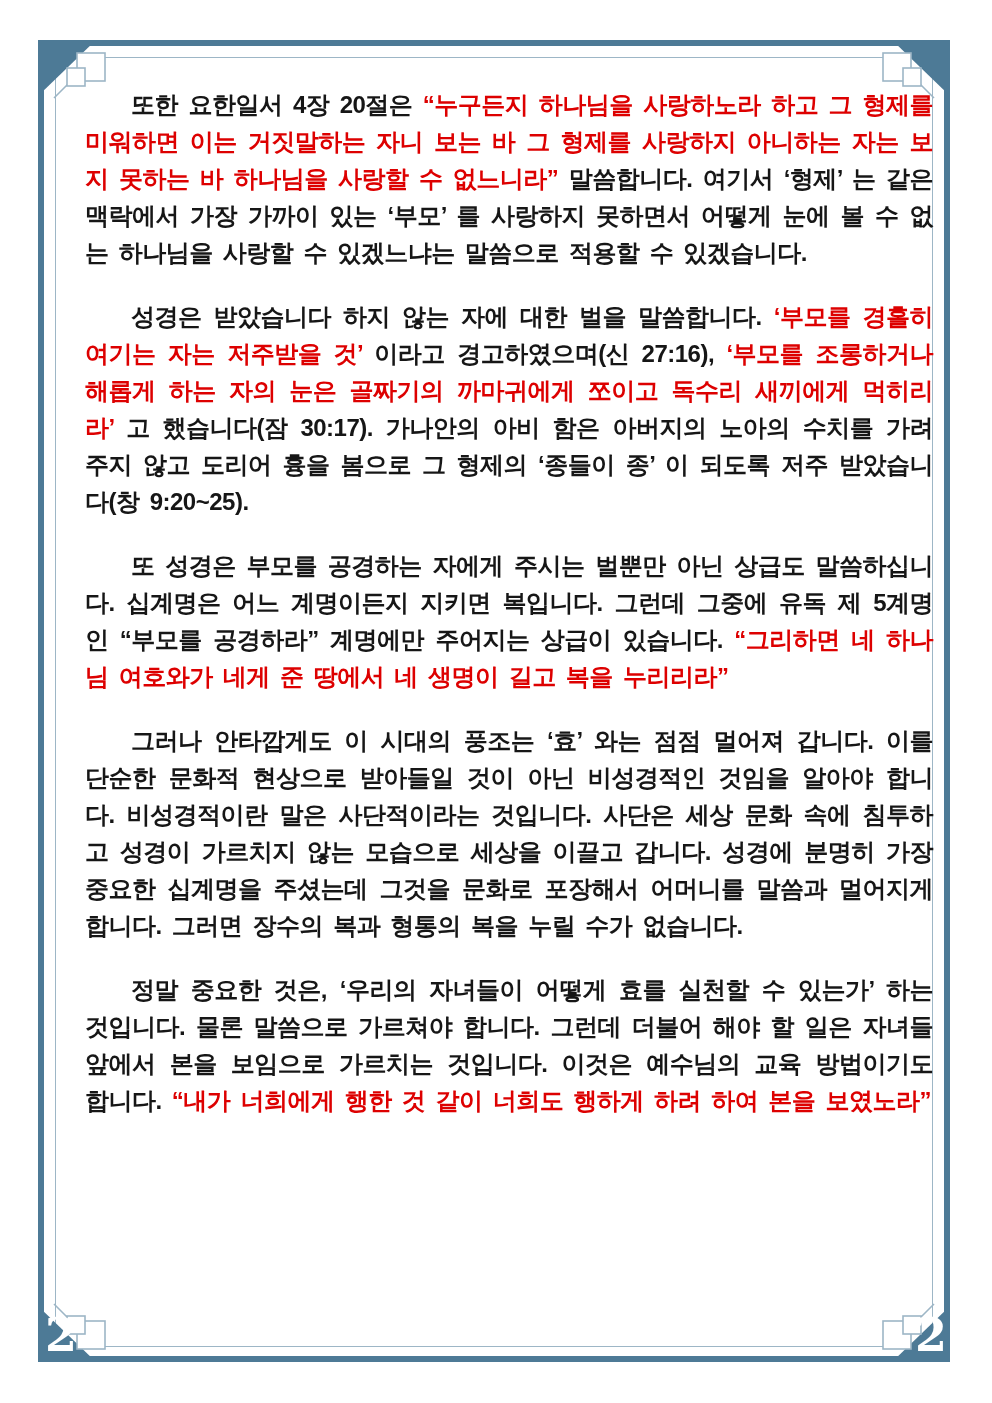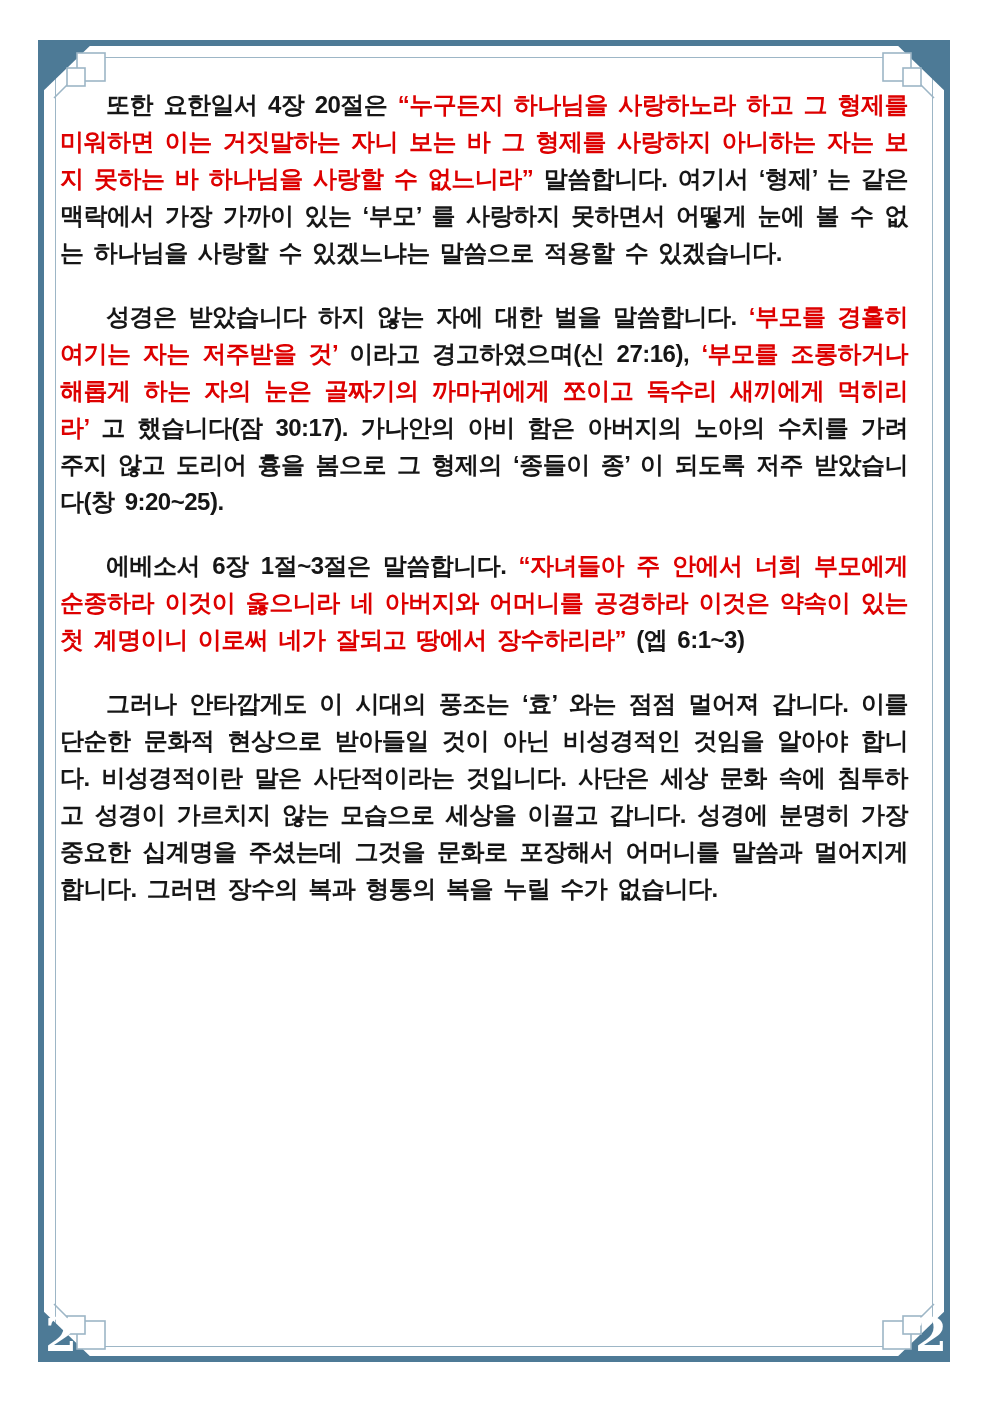--- a/index.html
+++ b/index.html
@@ -29,21 +29,21 @@
   .page-num{
     position:absolute;width:46px;text-align:center;
     color:#ffffff;font-family:"DejaVu Serif","Liberation Serif",serif;
     font-weight:bold;font-size:46px;line-height:46px;
     z-index:5;user-select:none;
   }
   .page-num.left{left:38px;top:1312px;}
   .page-num.right{left:908px;top:1312px;}
   
   .doc-body{
-    position:absolute;left:60px;top:86px;width:848px;
+    position:absolute;left:85px;top:86px;width:848px;
     font-size:24px;font-weight:bold;line-height:37px;
     text-align:justify;color:#161616;
     word-spacing:4px;letter-spacing:-0.5px;
   }
   .doc-body p{margin:0 0 27px 0;text-indent:46px;}
   .doc-body p:last-child{margin-bottom:0;}
   .seg-red{color:#dd0000;}
   .seg-black{color:#161616;}
 </style>
 </head>
@@ -76,15 +76,16 @@
   <rect x="39" y="13" width="28" height="28" fill="#ffffff" stroke="#9db6c6" stroke-width="1.6"></rect>
   <rect x="29" y="28" width="18" height="18" fill="#ffffff" stroke="#9db6c6" stroke-width="1.6"></rect>
 </svg>
 
 <div class="page-num left">2</div>
 <div class="page-num right">2</div>
 
 <div class="doc-body">
     <p><span class="seg-black">또한 요한일서 4장 20절은 </span><span class="seg-red">“누구든지 하나님을 사랑하노라 하고 그 형제를 미워하면 이는 거짓말하는 자니 보는 바 그 형제를 사랑하지 아니하는 자는 보지 못하는 바 하나님을 사랑할 수 없느니라”</span><span class="seg-black"> 말씀합니다. 여기서 ‘형제’ 는 같은 맥락에서 가장 가까이 있는 ‘부모’ 를 사랑하지 못하면서 어떻게 눈에 볼 수 없는 하나님을 사랑할 수 있겠느냐는 말씀으로 적용할 수 있겠습니다.</span></p>
     <p><span class="seg-black">성경은 받았습니다 하지 않는 자에 대한 벌을 말씀합니다. </span><span class="seg-red">‘부모를 경홀히 여기는 자는 저주받을 것’</span><span class="seg-black"> 이라고 경고하였으며(신 27:16), </span><span class="seg-red">‘부모를 조롱하거나 해롭게 하는 자의 눈은 골짜기의 까마귀에게 쪼이고 독수리 새끼에게 먹히리라’</span><span class="seg-black"> 고 했습니다(잠 30:17). 가나안의 아비 함은 아버지의 노아의 수치를 가려 주지 않고 도리어 흉을 봄으로 그 형제의 ‘종들이 종’ 이 되도록 저주 받았습니다(창 9:20~25).</span></p>
-    <p><span class="seg-black">에베소서 6장 1절~3절은 말씀합니다. </span><span class="seg-red">“자녀들아 주 안에서 너희 부모에게 순종하라 이것이 옳으니라 네 아버지와 어머니를 공경하라 이것은 약속이 있는 첫 계명이니 이로써 네가 잘되고 땅에서 장수하리라”</span><span class="seg-black"> (엡 6:1~3)</span></p>
+    <p><span class="seg-black">또 성경은 부모를 공경하는 자에게 주시는 벌뿐만 아닌 상급도 말씀하십니다. 십계명은 어느 계명이든지 지키면 복입니다. 그런데 그중에 유독 제 5계명인 “부모를 공경하라” 계명에만 주어지는 상급이 있습니다. </span><span class="seg-red">“그리하면 네 하나님 여호와가 네게 준 땅에서 네 생명이 길고 복을 누리리라”</span></p>
     <p><span class="seg-black">그러나 안타깝게도 이 시대의 풍조는 ‘효’ 와는 점점 멀어져 갑니다. 이를 단순한 문화적 현상으로 받아들일 것이 아닌 비성경적인 것임을 알아야 합니다. 비성경적이란 말은 사단적이라는 것입니다. 사단은 세상 문화 속에 침투하고 성경이 가르치지 않는 모습으로 세상을 이끌고 갑니다. 성경에 분명히 가장 중요한 십계명을 주셨는데 그것을 문화로 포장해서 어머니를 말씀과 멀어지게 합니다. 그러면 장수의 복과 형통의 복을 누릴 수가 없습니다.</span></p>
+    <p><span class="seg-black">정말 중요한 것은, ‘우리의 자녀들이 어떻게 효를 실천할 수 있는가’ 하는 것입니다. 물론 말씀으로 가르쳐야 합니다. 그런데 더불어 해야 할 일은 자녀들 앞에서 본을 보임으로 가르치는 것입니다. 이것은 예수님의 교육 방법이기도 합니다. </span><span class="seg-red">“내가 너희에게 행한 것 같이 너희도 행하게 하려 하여 본을 보였노라”</span></p>
   </div>
 
 </body></html>

